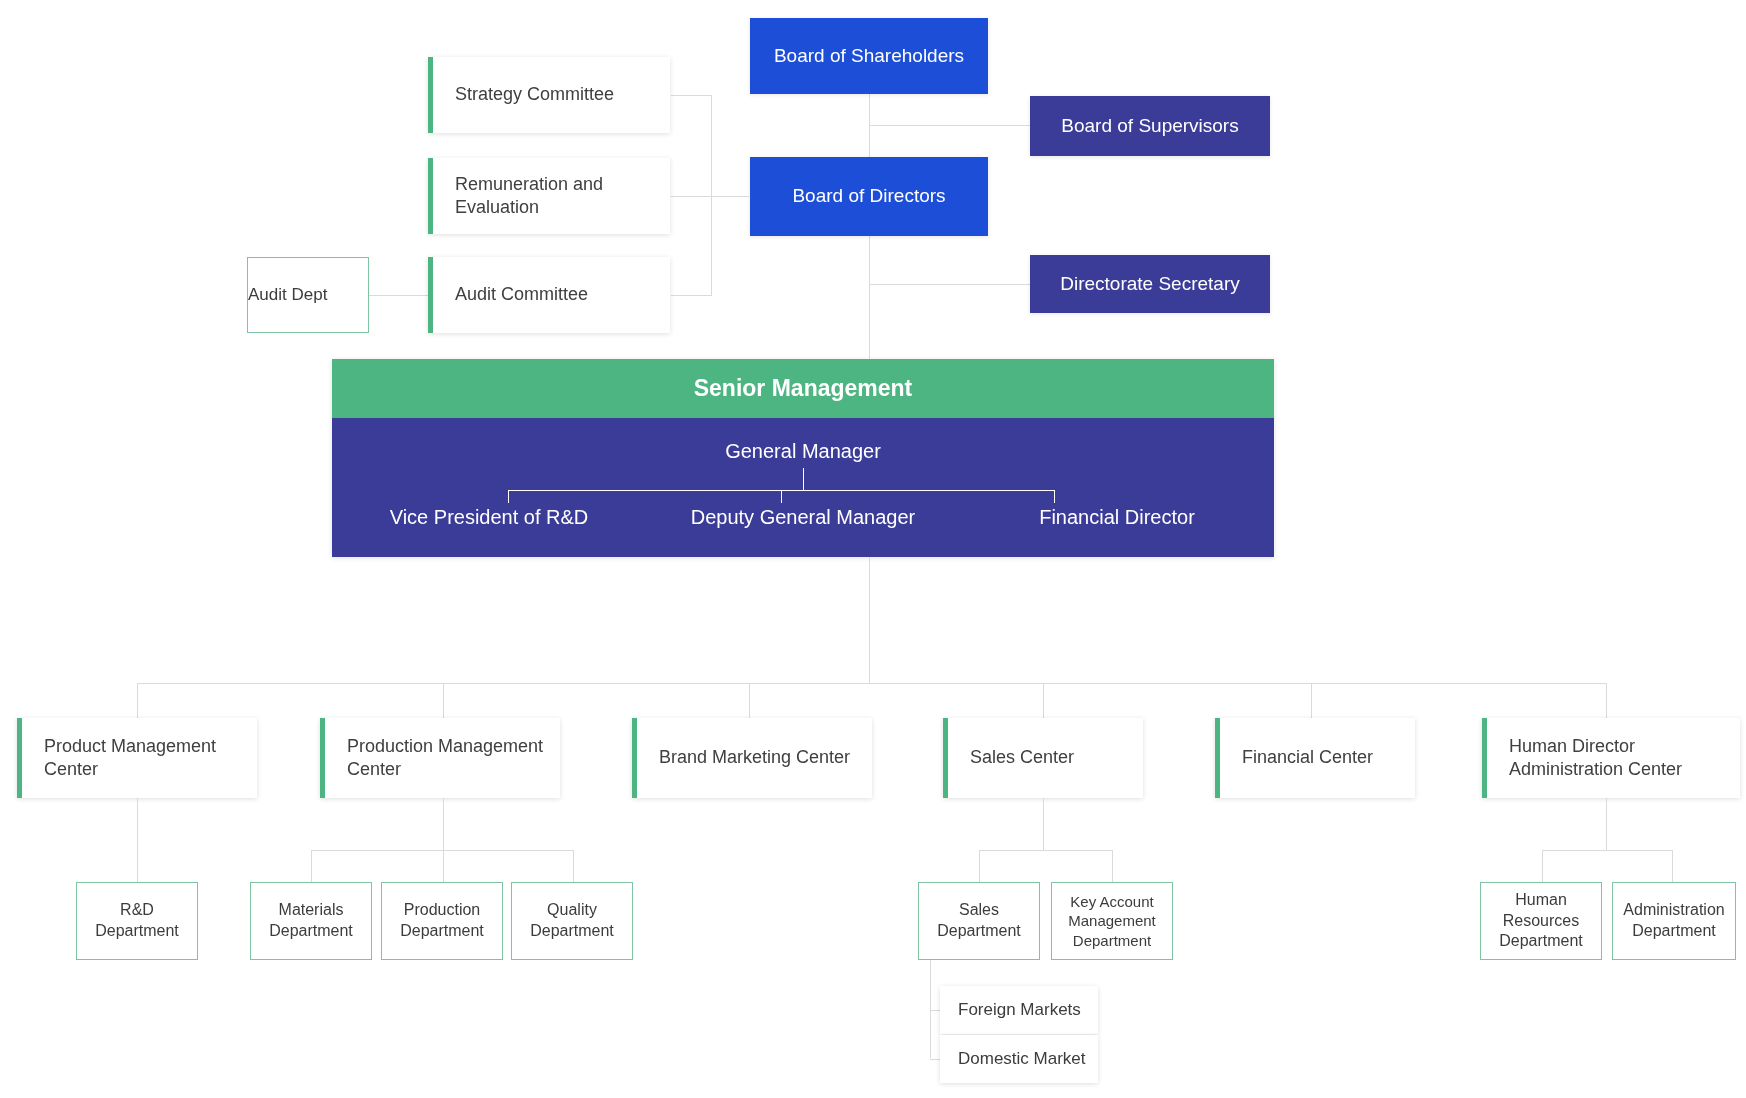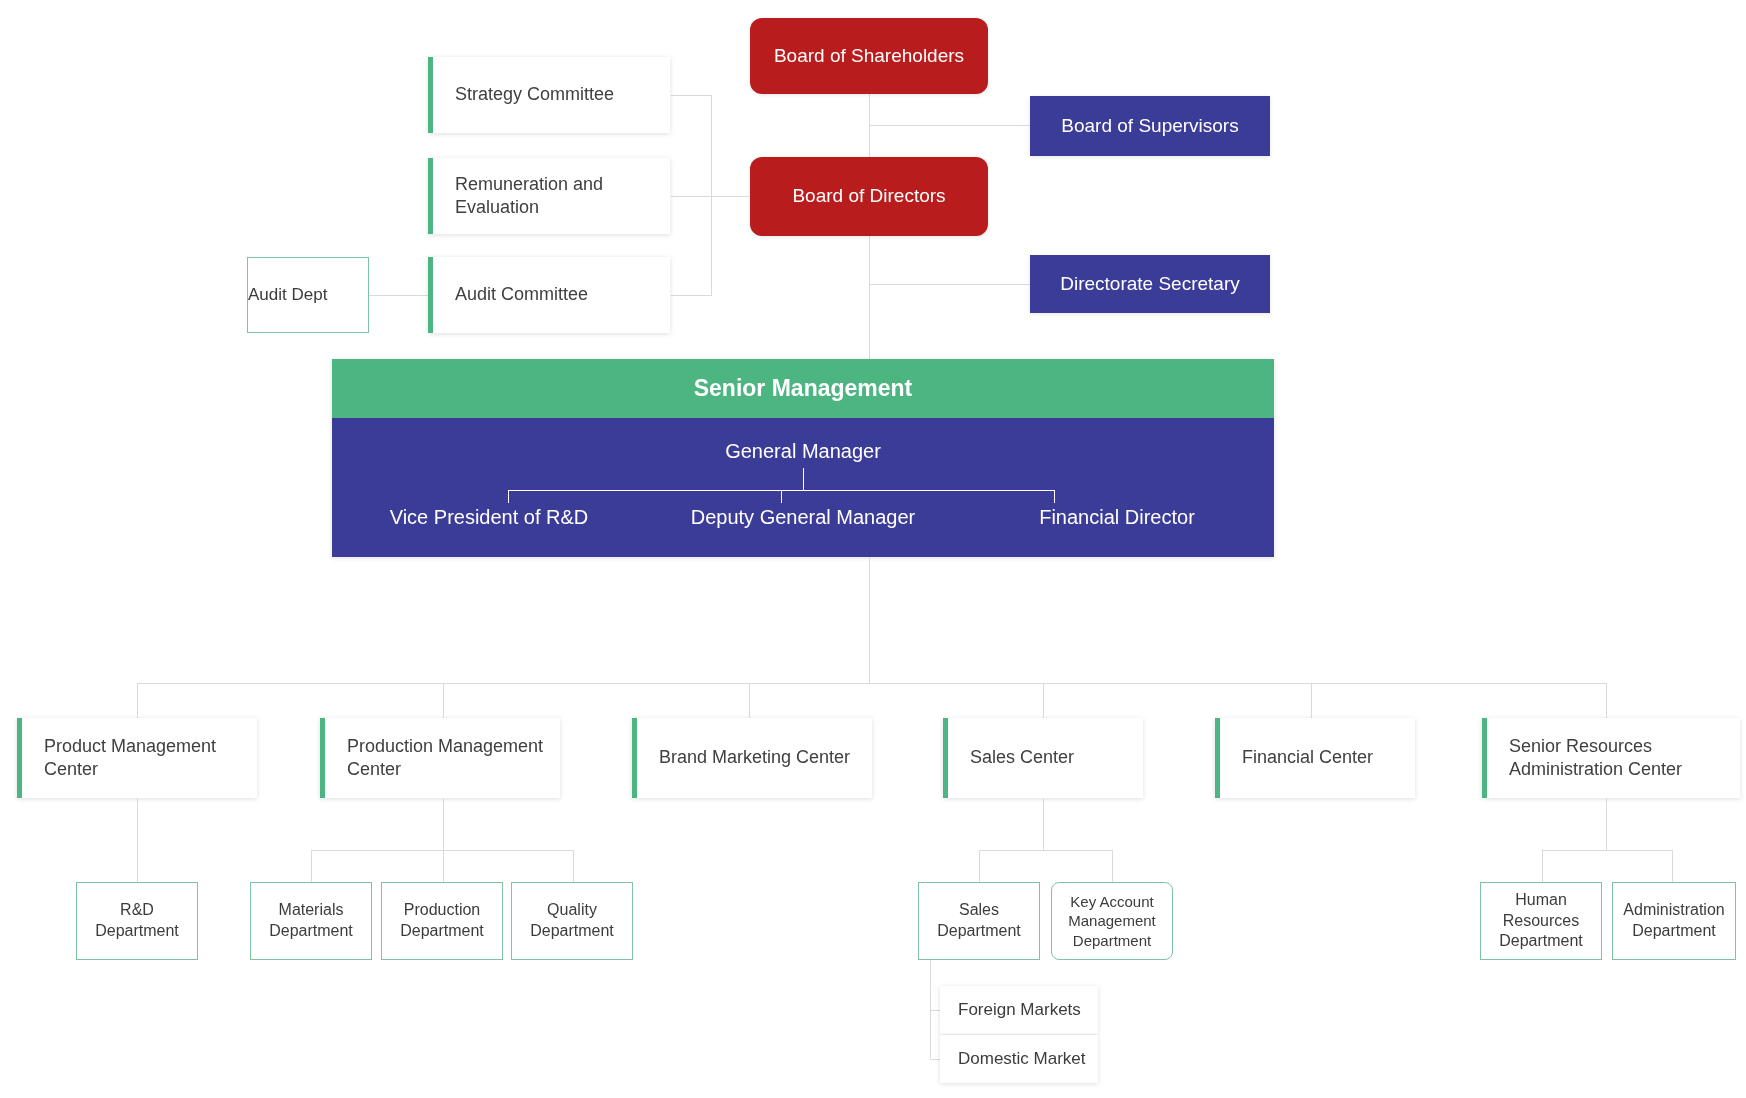--- a/index.html
+++ b/index.html
@@ -28,21 +28,21 @@
   }
 
   
   .node.solid {
     justify-content: center;
     text-align: center;
     color: #ffffff;
     font-size: 19px;
     box-shadow: 0 1px 4px rgba(0,0,0,0.10);
   }
-  .node.green  { background: #b91c1c; border-radius: 12px; }
+  .node.green  { background: #1d4ed8; }
   .node.indigo { background: #3b3b98; }
 
   
   .node.accent {
     background: #ffffff;
     color: #404040;
     font-size: 18px;
     padding-left: 22px;
     border-left: 5px solid #4cb581;
     box-shadow: 0 1px 5px rgba(0,0,0,0.13);
@@ -254,21 +254,21 @@
 
   <div class="node accent" style="left:943px; top:718px; width:200px; height:80px;">
     <span>Sales Center</span>
   </div>
 
   <div class="node accent" style="left:1215px; top:718px; width:200px; height:80px;">
     <span>Financial Center</span>
   </div>
 
   <div class="node accent" style="left:1482px; top:718px; width:258px; height:80px;">
-    <span>Senior Resources Administration Center</span>
+    <span>Human Director Administration Center</span>
   </div>
 
   <div class="ln v" style="left:137px; top:798px; height:84px;"></div>
 
   <div class="ln v" style="left:443px; top:798px; height:52px;"></div>
   <div class="ln h" style="left:311px; top:850px; width:262px;"></div>
   <div class="ln v" style="left:311px; top:850px; height:32px;"></div>
   <div class="ln v" style="left:443px; top:850px; height:32px;"></div>
   <div class="ln v" style="left:573px; top:850px; height:32px;"></div>
 
@@ -295,21 +295,21 @@
   </div>
 
   <div class="node outline" style="left:511px; top:882px; width:122px; height:78px;">
     <span>Quality Department</span>
   </div>
 
   <div class="node outline" style="left:918px; top:882px; width:122px; height:78px;">
     <span>Sales Department</span>
   </div>
 
-  <div class="node outline" style="left:1051px; top:882px; width:122px; height:78px; font-size:15px;border-radius:8px;">
+  <div class="node outline" style="left:1051px; top:882px; width:122px; height:78px; font-size:15px;">
     <span>Key Account Management Department</span>
   </div>
 
   <div class="node outline" style="left:1480px; top:882px; width:122px; height:78px;">
     <span>Human Resources Department</span>
   </div>
 
   <div class="node outline" style="left:1612px; top:882px; width:124px; height:78px;">
     <span>Administration Department</span>
   </div>

